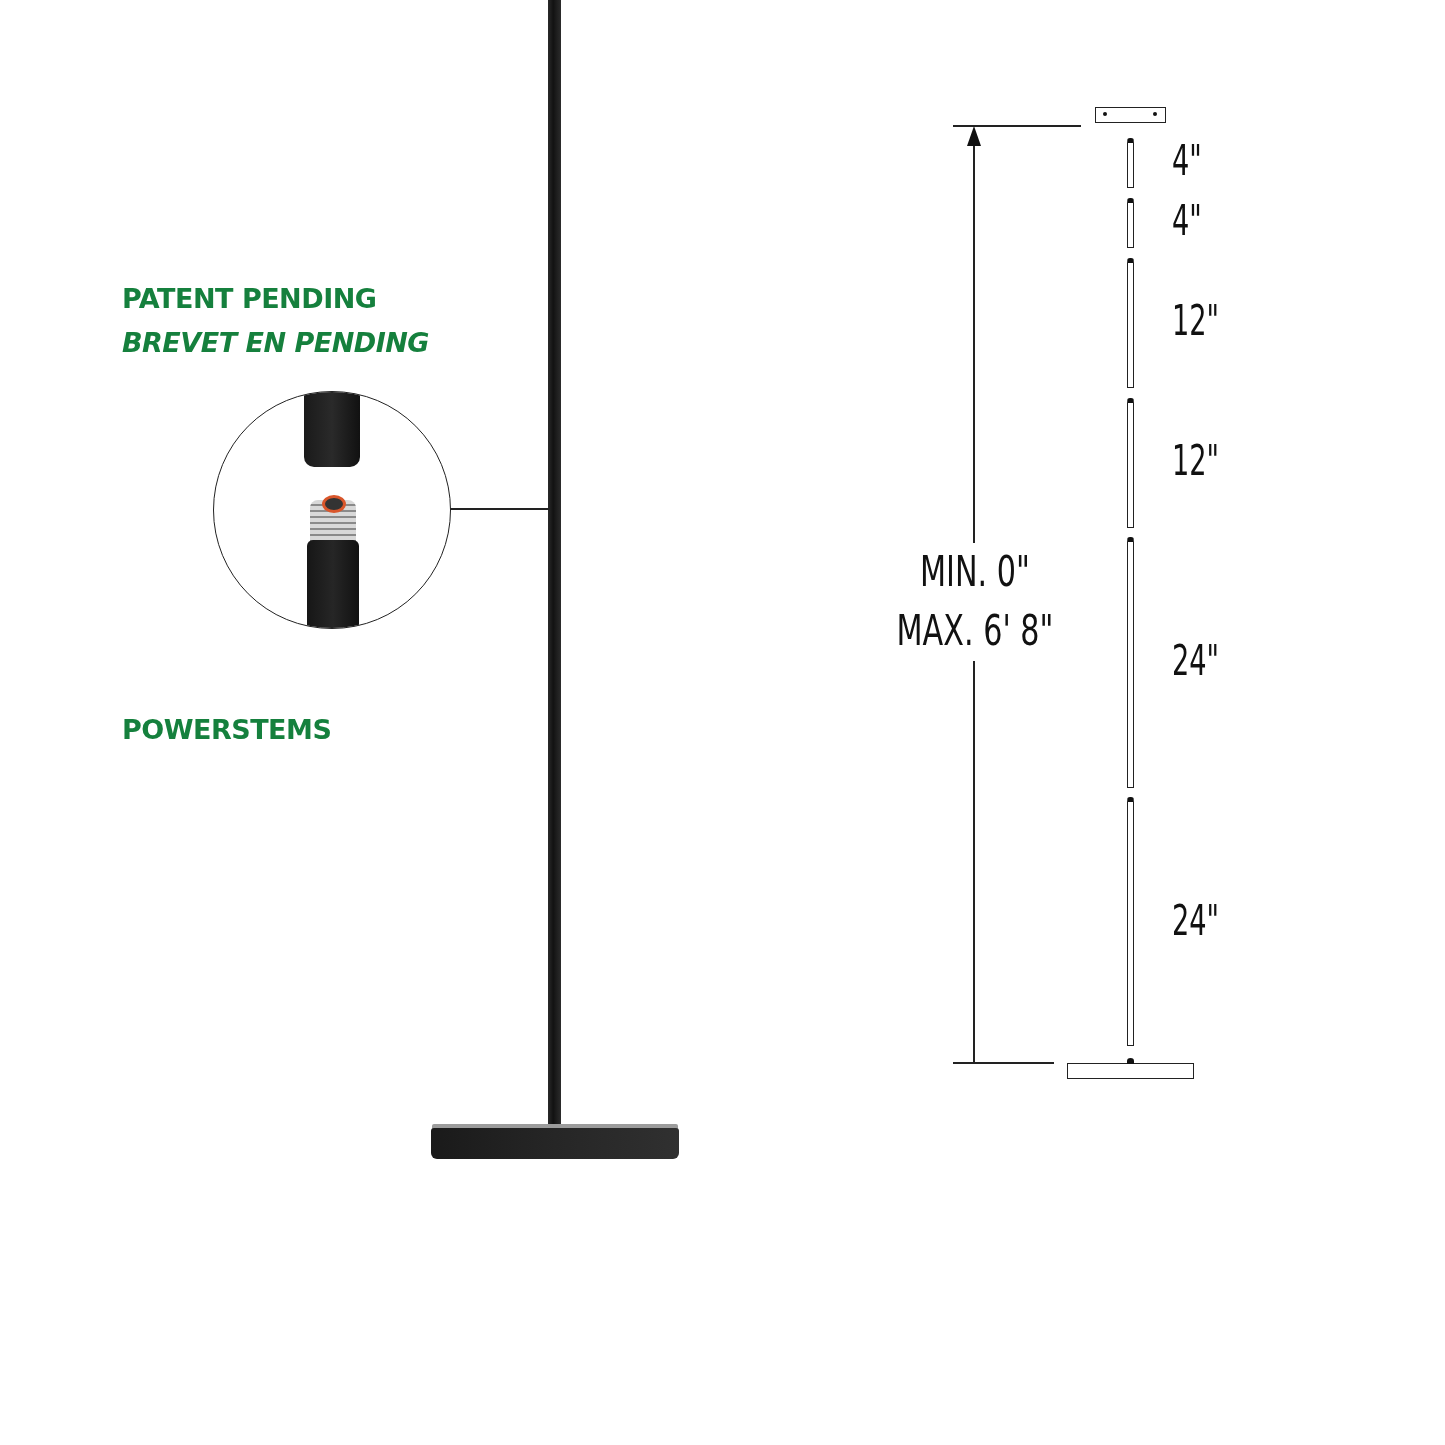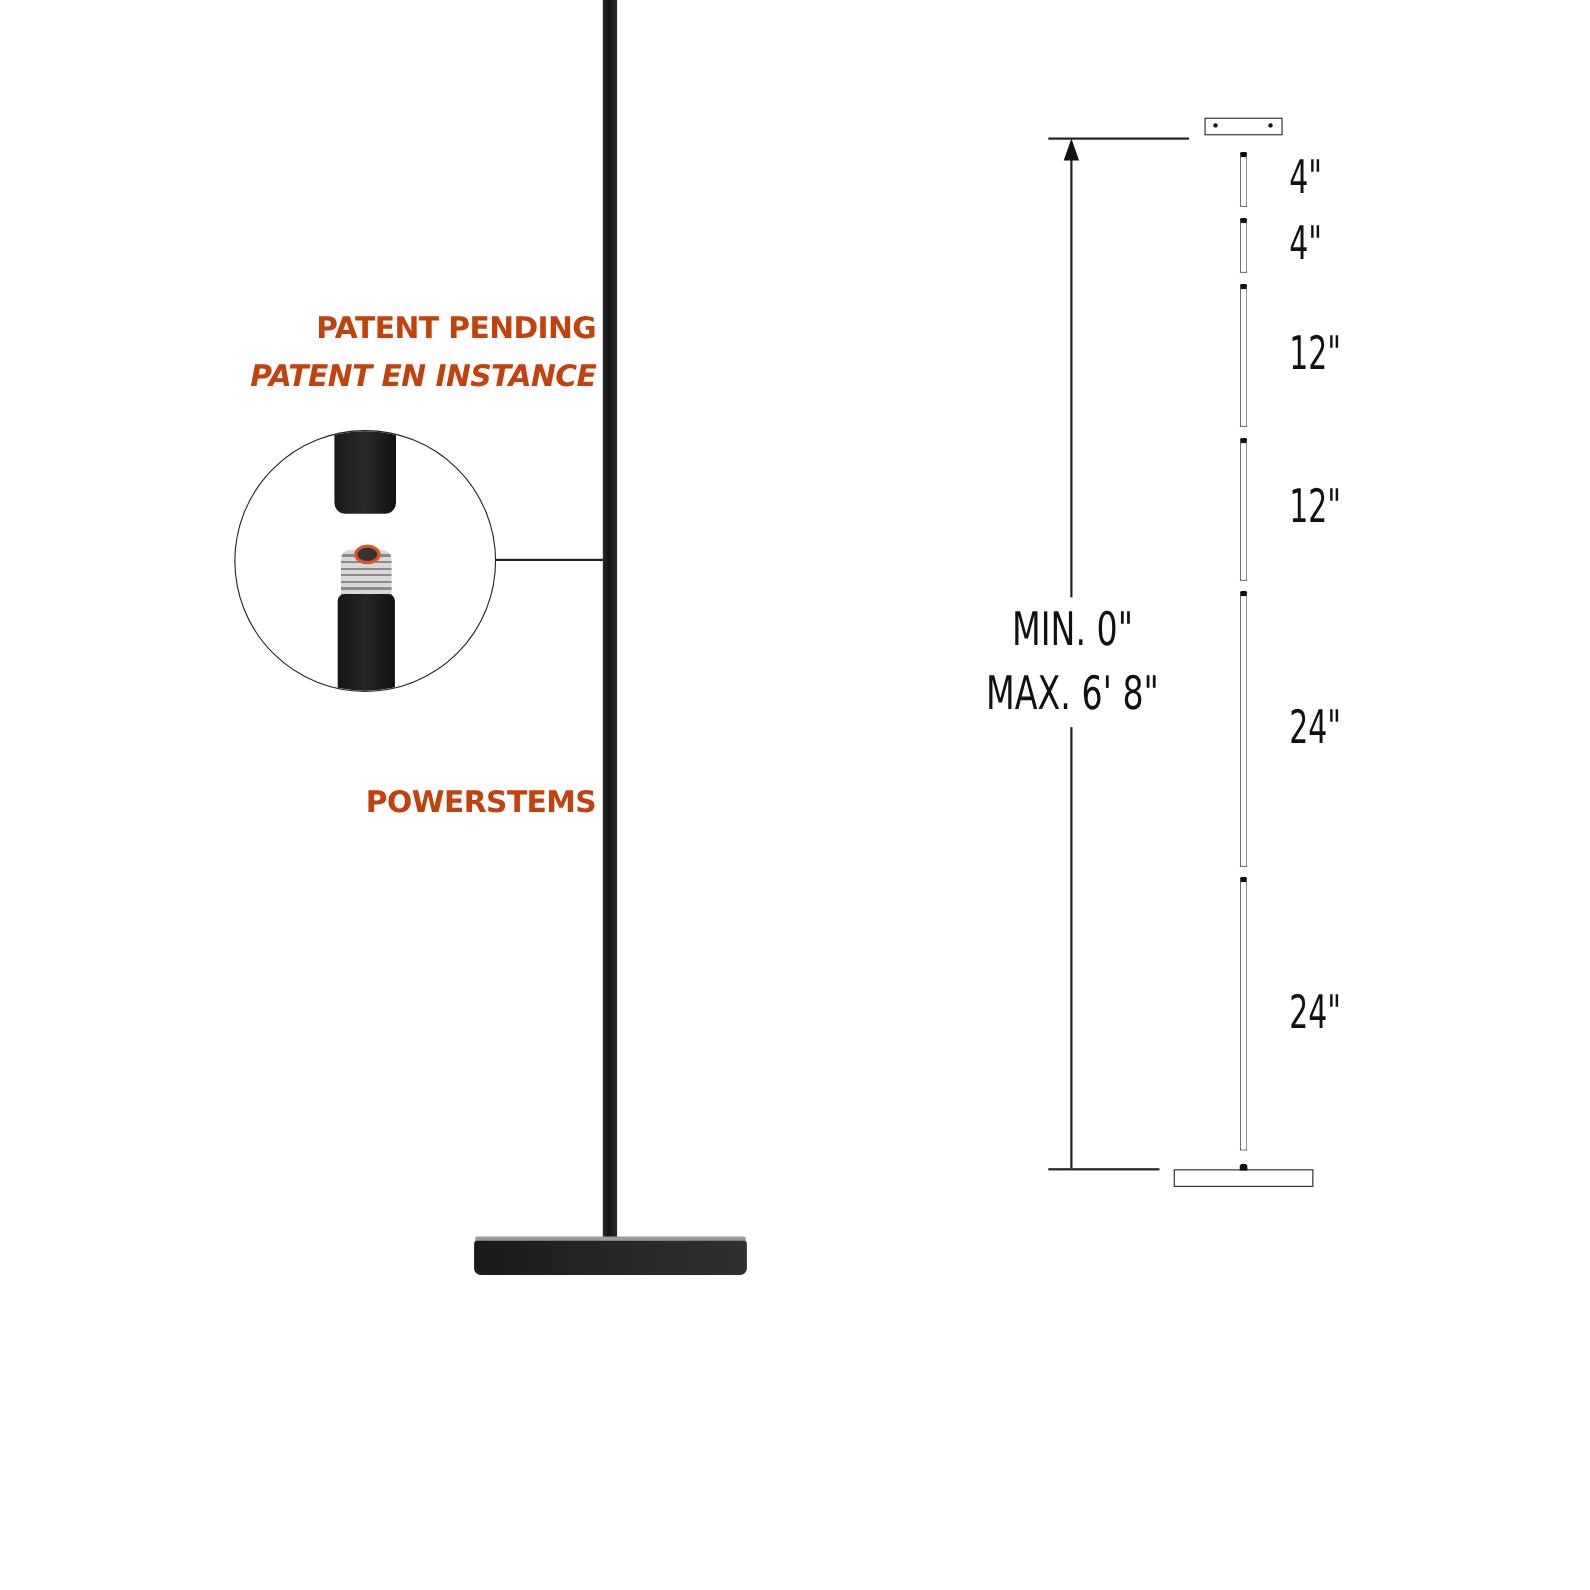--- a/index.html
+++ b/index.html
@@ -1,34 +1,34 @@
 <!DOCTYPE html>
 <html><head>
   <meta charset="utf-8">
   <style>
     html, body { margin: 0; padding: 0; background: #ffffff; }
     body { width: 1445px; height: 1445px; position: relative; overflow: hidden; font-family: "DejaVu Sans", sans-serif; }
     .abs { position: absolute; }
-    .lbl-heading { font-family: "DejaVu Sans", sans-serif; font-weight: bold; font-size: 27px; color: #c2410c; letter-spacing: -0.5px; text-align: right; width: 420px; }
+    .lbl-heading { font-family: "DejaVu Sans", sans-serif; font-weight: bold; font-size: 27px; color: #15803d; letter-spacing: -0.5px; text-align: left; width: 420px; }
     .lbl-italic { font-style: italic; }
     .dim { font-family: "DejaVu Sans Condensed", "DejaVu Sans", sans-serif; font-stretch: condensed; color: #111; font-size: 42px; line-height: 1; transform: scaleX(0.72); transform-origin: left center; white-space: nowrap; }
     .range { font-family: "DejaVu Sans", sans-serif; font-size: 42px; color: #111; transform: scaleX(0.72); transform-origin: center center; white-space: nowrap; text-align: center; width: 300px; line-height: 1.4; background: #fff; }
   </style>
 </head>
 <body>
 
 <div class="abs" style="left:548px; top:0; width:13px; height:1130px; background:linear-gradient(90deg,#2a2a2a,#121212 40%,#2c2c2c);"></div>
 
 <div class="abs" style="left:432px; top:1124px; width:246px; height:6px; background:#9c9c9c; border-radius:2px;"></div>
 <div class="abs" style="left:431px; top:1128px; width:248px; height:31px; background:linear-gradient(90deg,#1a1a1a,#262626 50%,#303030); border-radius:3px 3px 6px 6px;"></div>
 
 <div class="abs" style="left:450px; top:508px; width:100px; height:1.5px; background:#222;"></div>
 
 <div class="abs lbl-heading" style="left:122px; top:283px;">PATENT PENDING</div>
-<div class="abs lbl-heading lbl-italic" style="left:122px; top:327px;">PATENT EN INSTANCE</div>
+<div class="abs lbl-heading lbl-italic" style="left:122px; top:327px;">BREVET EN PENDING</div>
 <div class="abs lbl-heading" style="left:122px; top:674px;margin-top:40px;">POWERSTEMS</div>
 
 <div class="abs" style="left:213px; top:391px; width:236px; height:236px; border:1.5px solid #222; border-radius:50%; overflow:hidden; background:#fff;">
 
   <div class="abs" style="left:90px; top:-5px; width:56px; height:80px; background:linear-gradient(90deg,#1a1a1a,#2a2a2a 50%,#111); border-radius:0 0 10px 10px;"></div>
 
   <div class="abs" style="left:96px; top:108px; width:46px; height:44px; background:repeating-linear-gradient(180deg,#d8d8d8 0 4px,#8a8a8a 4px 6px); border-radius:8px 8px 0 0;"></div>
   <div class="abs" style="left:108px; top:103px; width:18px; height:12px; border:3px solid #d9562b; border-radius:50%; background:#333;"></div>
 
   <div class="abs" style="left:93px; top:148px; width:52px; height:100px; background:linear-gradient(90deg,#161616,#262626 50%,#111); border-radius:6px 6px 0 0;"></div>

